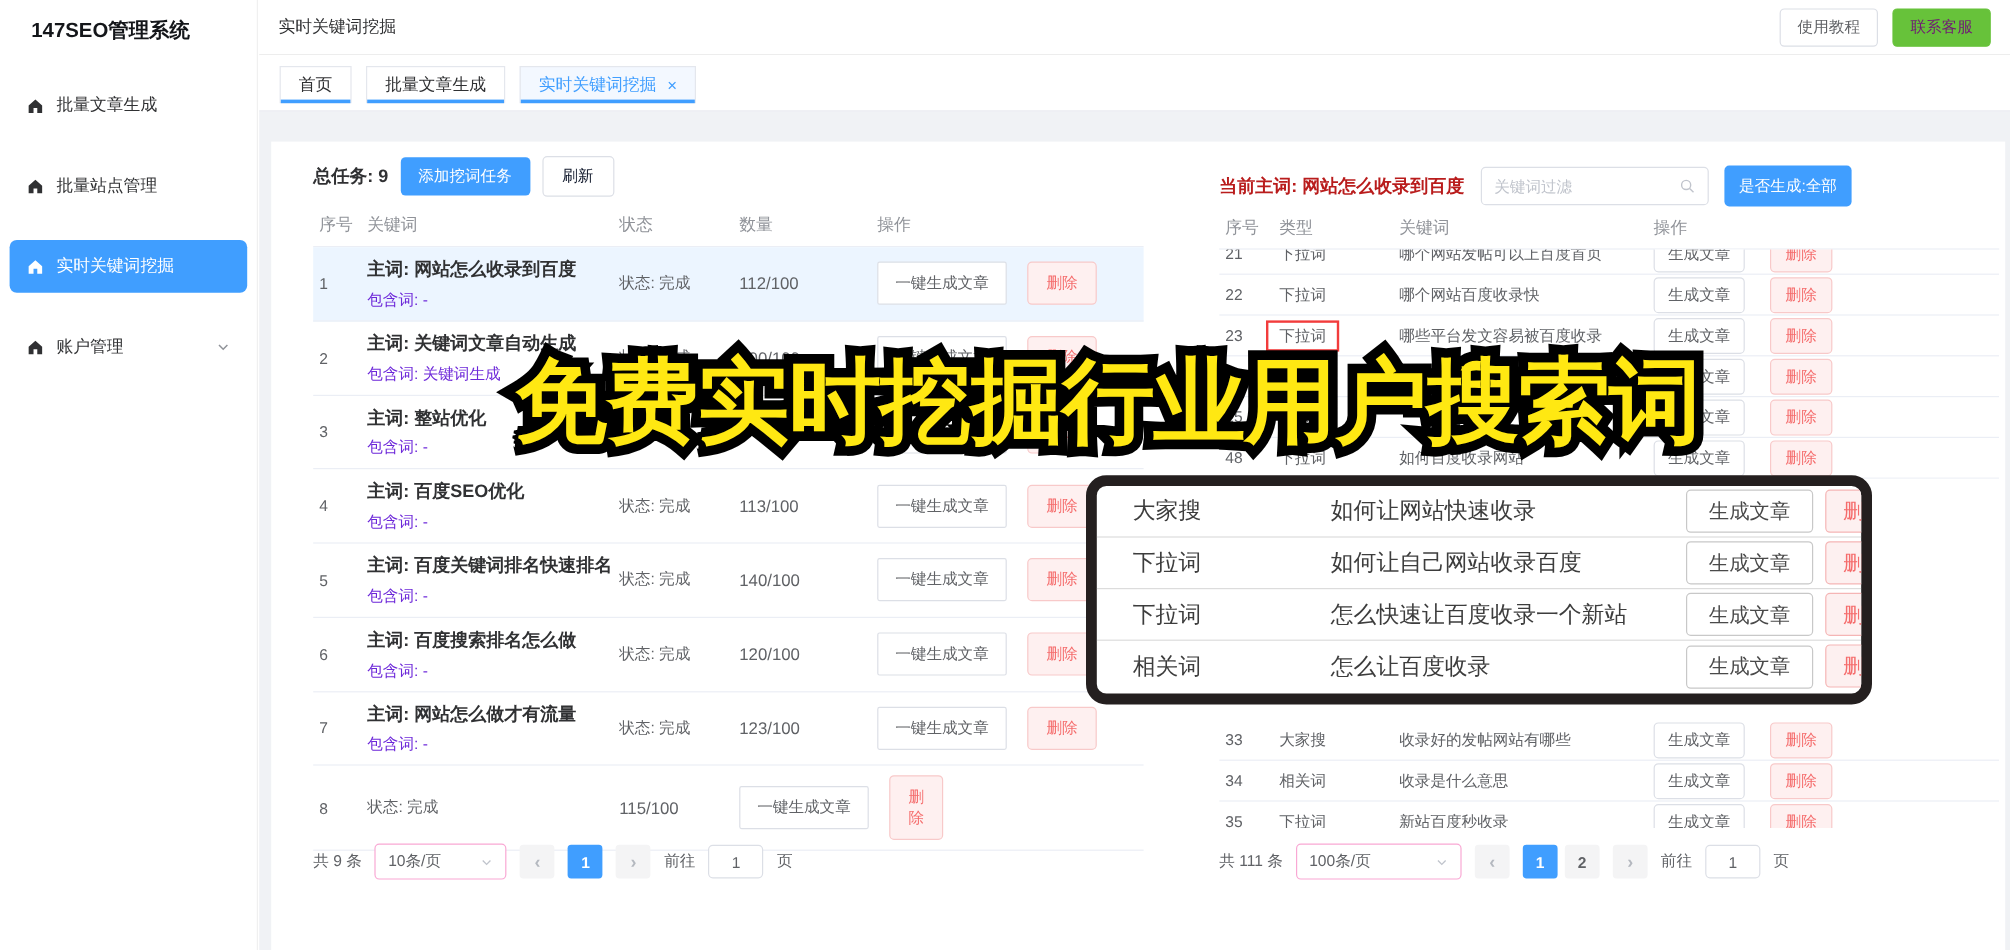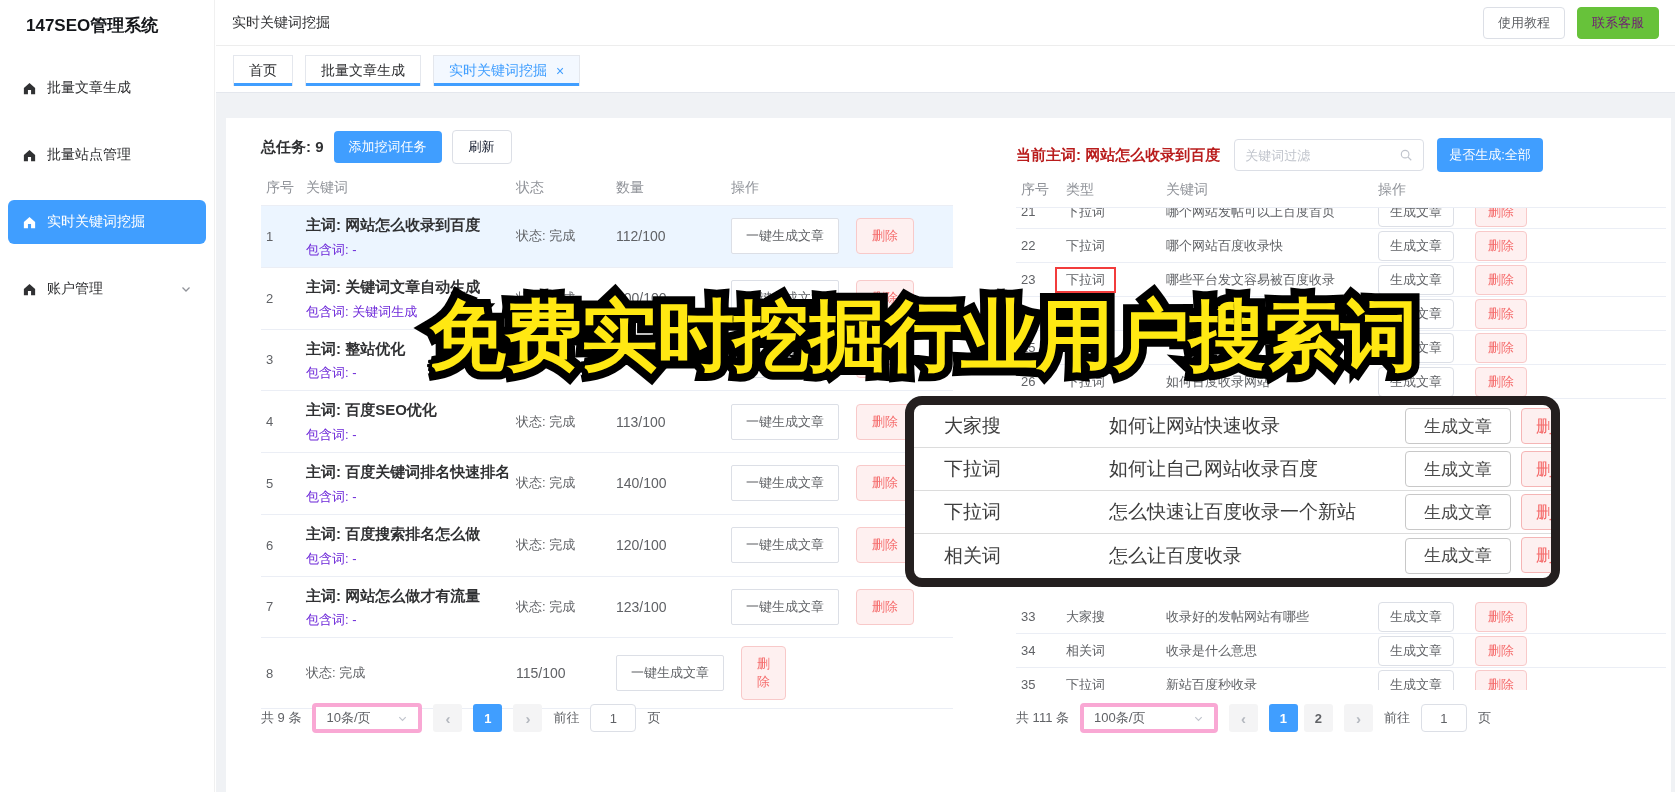--- a/index.html
+++ b/index.html
@@ -49,21 +49,21 @@
   .kw-sub { font-size:13px; color:#6d28d9; margin-top:5px; }
   .c-ct { font-size:14px; }
   .c-ops { display:flex; align-items:center; gap:17px; }
   .btn-plain { padding:8px 14px; border:1px solid #dcdfe6; border-radius:2px; background:#fff; color:#606266; font-size:13px; white-space:nowrap; cursor:pointer; }
   .btn-danger { padding:8px 15px; border:1px solid #f8c9c9; border-radius:4px; background:#fef0f0; color:#f56c6c; font-size:13px; cursor:pointer; }
 
   
   .pag { position:absolute; display:flex; align-items:center; gap:11px; font-size:13px; color:#606266; }
   .lpag { left:35px; top:585px; }
   .rpag { left:790px; top:585px; }
-  .psel { width:110px; height:30px; border:4px solid #f9a8d4; border-radius:4px; display:flex; align-items:center; justify-content:space-between; padding:0 10px; color:#606266; cursor:pointer; background:#fff; }
+  .psel { width:110px; height:30px; border:1px solid #f9a8d4; border-radius:4px; display:flex; align-items:center; justify-content:space-between; padding:0 10px; color:#606266; cursor:pointer; background:#fff; }
   .rpag .psel { width:138px; }
   .pbtn { min-width:29px; height:28px; border:none; border-radius:3px; background:#f4f4f5; color:#606266; font-size:13px; font-weight:bold; display:flex; align-items:center; justify-content:center; cursor:pointer; }
   .pbtn.arrow { color:#b4b8bf; font-size:15px; }
   .pg-prev::before { content:'‹'; }
   .pg-next::before { content:'›'; }
   .pbtn.current { background:#409eff; color:#fff; }
   .pages { display:flex; gap:6px; }
   .goto-input { width:46px; height:28px; border:1px solid #dcdfe6; border-radius:4px; text-align:center; font-size:13px; color:#606266; outline:none; }
 
   
@@ -358,21 +358,21 @@
         <div class="rrow">
           <div class="c-idx">25</div>
           <div class="rtype">大家搜</div>
           <div class="c-kw2"></div>
           <div class="r-ops">
             <button class="btn-gen-sm">生成文章</button>
             <button class="btn-del-sm">删除</button>
           </div>
         </div>
         <div class="rrow">
-          <div class="c-idx">26</div>
+          <div class="c-idx">48</div>
           <div class="rtype">下拉词</div>
           <div class="c-kw2">如何百度收录网站</div>
           <div class="r-ops">
             <button class="btn-gen-sm">生成文章</button>
             <button class="btn-del-sm">删除</button>
           </div>
         </div>
       </div>
   </div>
 

